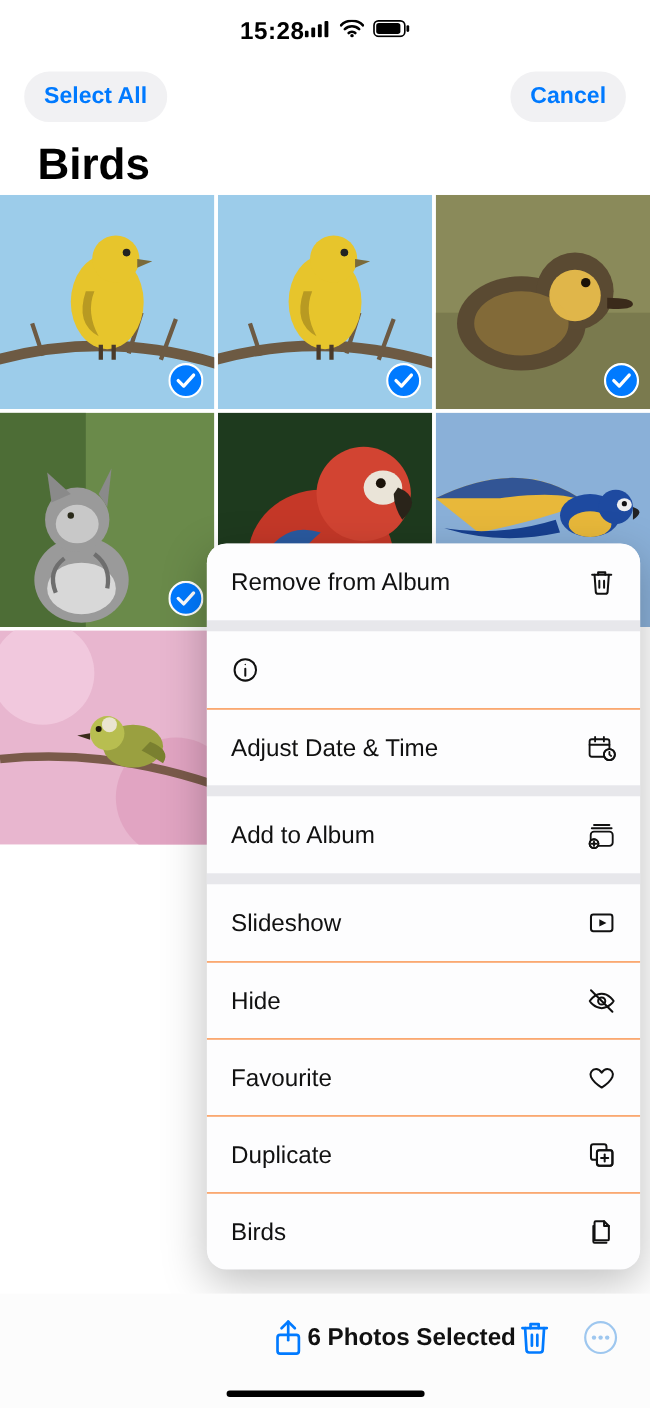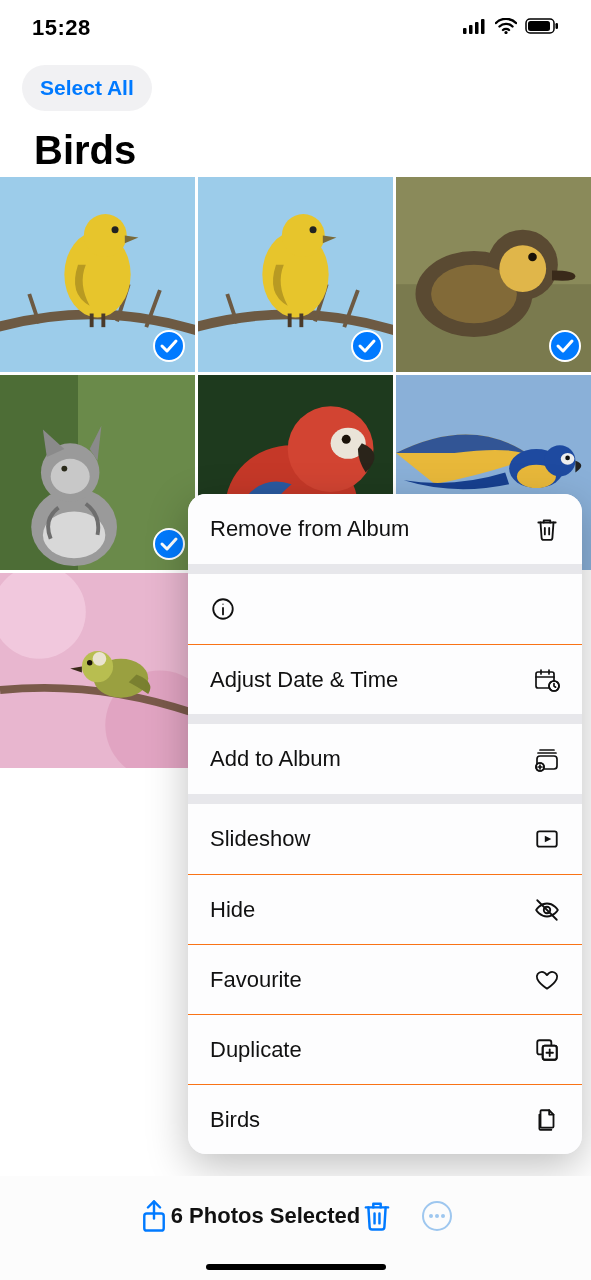--- a/index.html
+++ b/index.html
@@ -1,20 +1,20 @@
 <!DOCTYPE html>
 <html><head>
 <meta charset="utf-8">
 <style>
 * { margin: 0; padding: 0; box-sizing: border-box; }
 html, body { width: 591px; height: 1280px; font-family: -apple-system, "SF Pro Text", "Helvetica Neue", Arial, sans-serif; background: #fff; overflow: hidden; }
 body { position: relative; }
 
 
-.status-bar { height: 56px; display: flex; align-items: center; justify-content: space-between; padding: 4px 32px; }
+.status-bar { height: 56px; display: flex; align-items: center; justify-content: center; padding: 4px 32px; }
 .status-time { font-size: 22px; font-weight: 600; letter-spacing: 0.5px; }
 .status-right { display: flex; align-items: center; gap: 8px; }
 
 
 .nav-bar { height: 64px; display: flex; align-items: center; justify-content: space-between; padding: 0 22px; }
 .pill-btn { background: #f1f1f3; color: #007aff; font-size: 21px; font-weight: 600; border: none; border-radius: 24px; padding: 11px 18px; cursor: pointer; }
 
 
 .page-title { font-size: 40px; font-weight: 700; padding: 8px 34px 4px; }
 
@@ -55,21 +55,21 @@
 .sheet .row svg * { fill: none; stroke: #111; stroke-width: 1.7; stroke-linecap: round; stroke-linejoin: round; }
 
 
 .bottom-bar {
   position: absolute;
   left: 0; right: 0; bottom: 0;
   height: 104px;
   background: rgba(252,252,252,0.96);
   display: flex;
   align-items: center;
-  justify-content: center;
+  justify-content: flex-end;
   padding: 0 28px 24px;
 }
 .bottom-title { font-size: 22px; font-weight: 700; color: #111; }
 .bottom-bar .icbtn { width: 34px; height: 34px; display: flex; align-items: center; justify-content: center; }
 .bottom-right { display: flex; gap: 26px; align-items: center; }
 
 
 .home-ind { position: absolute; bottom: 10px; left: 50%; transform: translateX(-50%); width: 180px; height: 6px; background: #000; border-radius: 4px; }
 
 
@@ -107,20 +107,21 @@
           <rect x="1" y="1" width="28" height="14" rx="4" fill="none" stroke="#000" stroke-width="1.5"></rect>
           <rect x="3" y="3" width="22" height="10" rx="2.5" fill="#000"></rect>
           <rect x="30.5" y="5" width="2.5" height="6" rx="1.2" fill="#000"></rect>
         </svg>
     </span>
   </div>
 </div>
 
 <div class="nav-bar">
   <button class="pill-btn">Select All</button>
+  <button class="pill-btn">Cancel</button>
 </div>
 
 <h1 class="page-title">Birds</h1>
 
 <div class="grid">
 
   <div class="cell">
     <svg class="ill" viewBox="0 0 100 100" preserveAspectRatio="xMidYMid slice">
       <rect width="100" height="100" fill="#9cccea"></rect>
       <path d="M-5 78 Q50 62 105 80" stroke="#6d5a43" stroke-width="5" fill="none"></path>

